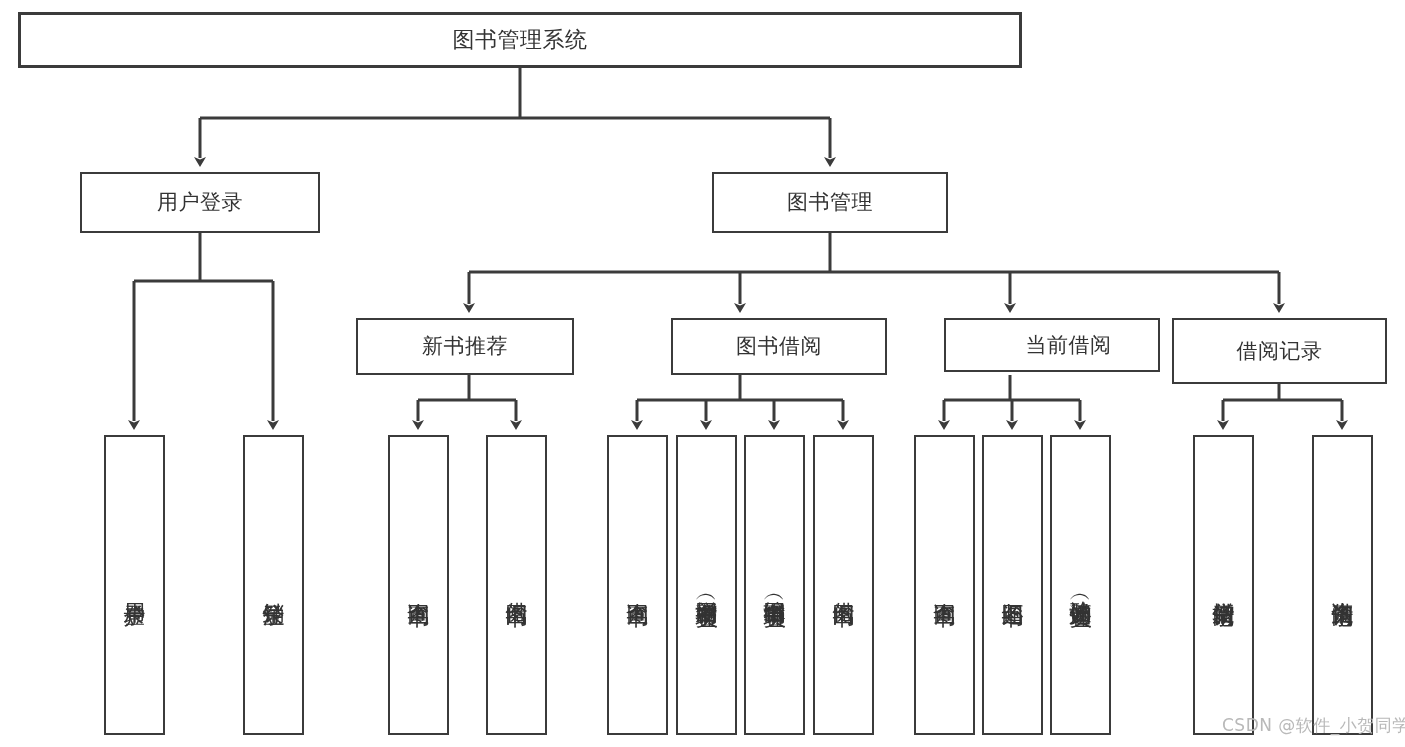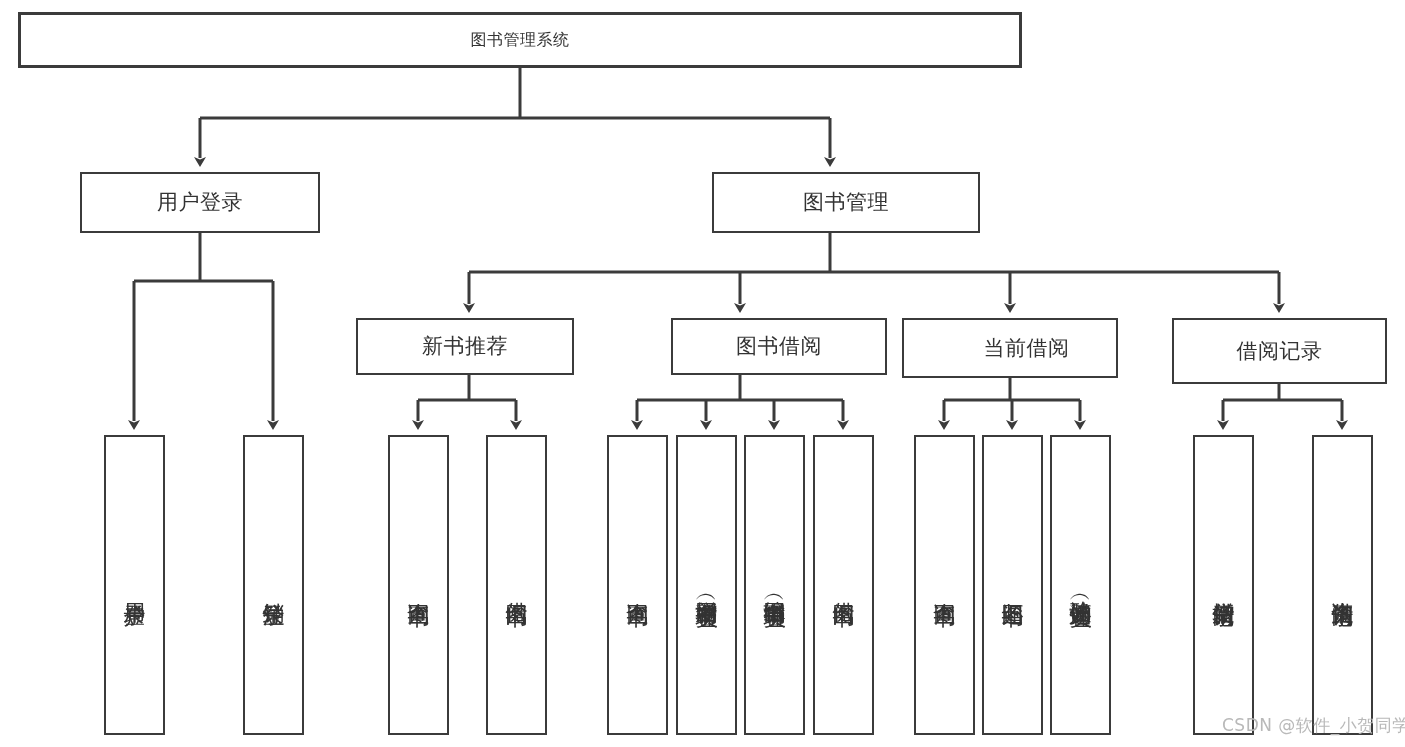--- a/index.html
+++ b/index.html
@@ -45,21 +45,21 @@
     text-align: center;
     white-space: pre;
   }
   
   .node.horiz .node-label {
     writing-mode: horizontal-tb;
     font-size: 21px;
     letter-spacing: 0.5px;
   }
   .node.root .node-label {
-    font-size: 16px;
+    font-size: 22px;
   }
   
   .node.vert {
     align-items: center;
     justify-content: center;
     padding-top: 4px;
   }
   .node.vert .node-label {
     writing-mode: vertical-rl;
     text-orientation: upright;
@@ -133,31 +133,31 @@
     </g>
   </svg>
 
   <div class="node root horiz" style="left:18px; top:12px; width:1004px; height:56px;">
     <span class="node-label">图书管理系统</span>
   </div>
 
   <div class="node horiz" style="left:80px; top:172px; width:240px; height:61px;">
     <span class="node-label">用户登录</span>
   </div>
-  <div class="node horiz" style="left:712px; top:172px; width:268px; height:61px;">
+  <div class="node horiz" style="left:712px; top:172px; width:236px; height:61px;">
     <span class="node-label">图书管理</span>
   </div>
 
   <div class="node horiz" style="left:356px; top:318px; width:218px; height:57px;">
     <span class="node-label">新书推荐</span>
   </div>
   <div class="node horiz" style="left:632px; top:318px; width:216px; height:57px;margin-left:39px;">
     <span class="node-label">图书借阅</span>
   </div>
-  <div class="node horiz" style="left:902px; top:318px; width:216px; height:60px;padding-left:33px;">
+  <div class="node horiz" style="left:944px; top:318px; width:216px; height:54px;padding-left:33px;">
     <span class="node-label">当前借阅</span>
   </div>
   <div class="node horiz" style="left:1172px; top:318px; width:215px; height:66px;">
     <span class="node-label">借阅记录</span>
   </div>
 
   <div class="node vert" style="left:104px; top:435px; width:61px; height:300px;">
     <span class="node-label">用户登录</span>
   </div>
   <div class="node vert" style="left:243px; top:435px; width:61px; height:300px;">

